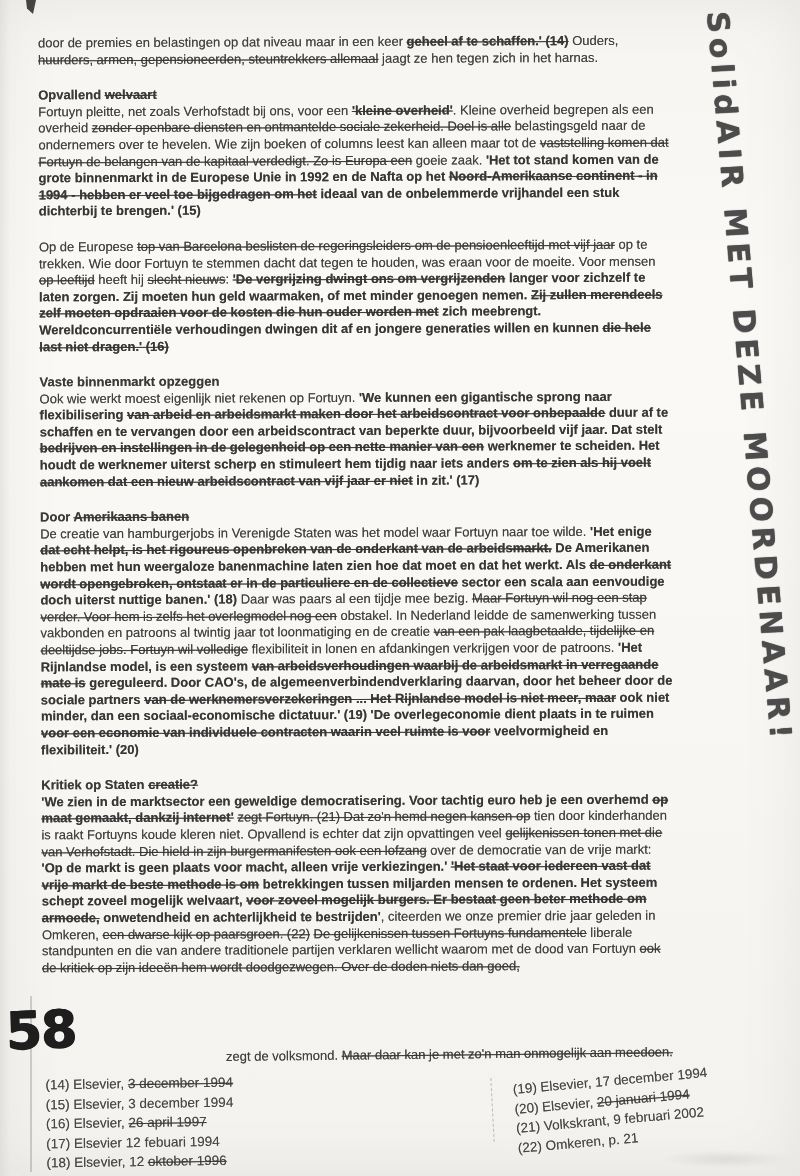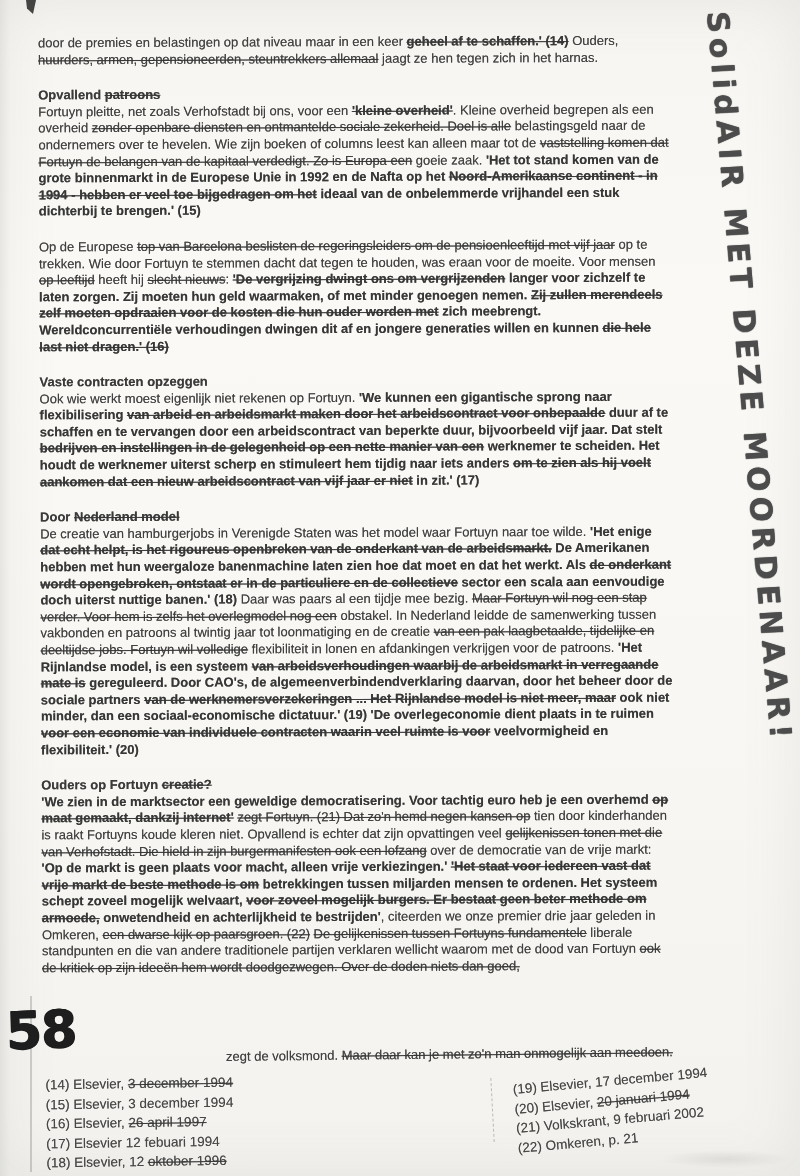--- a/index.html
+++ b/index.html
@@ -85,40 +85,40 @@
   <div class="corner-mark"></div>
   <div class="margin-line"></div>
   <div class="fn-divider"></div>
   <div class="smudge-bottom"></div>
 
   <div class="column">
 
     <p class="para"><span>door de premies en belastingen op dat niveau maar in een keer </span><span class="st bd">geheel af te schaffen.' (14)</span><span> Ouders, </span><span class="st">huurders, armen, gepensioneerden, steuntrekkers allemaal</span><span> jaagt ze hen tegen zich in het harnas.</span></p>
 
     <div class="sec">
-      <div class="heading"><span>Opvallend </span><span class="st">patroons</span></div>
+      <div class="heading"><span>Opvallend </span><span class="st">welvaart</span></div>
       <p class="para"><span>Fortuyn pleitte, net zoals Verhofstadt bij ons, voor een </span><span class="st bd">'kleine overheid'</span><span>. Kleine overheid begrepen als een overheid </span><span class="st">zonder openbare diensten en ontmantelde sociale zekerheid. Doel is alle</span><span> belastingsgeld naar de ondernemers over te hevelen. Wie zijn boeken of columns leest kan alleen maar tot de </span><span class="st">vaststelling komen dat Fortuyn de belangen van de kapitaal verdedigt. Zo is Europa een</span><span> goeie zaak. </span><span class="bd">'Het tot stand komen van de grote binnenmarkt in de Europese Unie in 1992 en de Nafta op het </span><span class="st bd">Noord-Amerikaanse continent - in 1994 - hebben er veel toe bijgedragen om het</span><span class="bd"> ideaal van de onbelemmerde vrijhandel een stuk dichterbij te brengen.' (15)</span></p>
     </div>
 
     <div class="sec">
       <p class="para"><span>Op de Europese </span><span class="st">top van Barcelona beslisten de regeringsleiders om de pensioenleeftijd met vijf jaar</span><span> op te trekken. Wie door Fortuyn te stemmen dacht dat tegen te houden, was eraan voor de moeite. Voor mensen </span><span class="st">op leeftijd</span><span> heeft hij </span><span class="st">slecht nieuws</span><span>: </span><span class="st bd">'De vergrijzing dwingt ons om vergrijzenden</span><span class="bd"> langer voor zichzelf te laten zorgen. Zij moeten hun geld waarmaken, of met minder genoegen nemen. </span><span class="st bd">Zij zullen merendeels zelf moeten opdraaien voor de kosten die hun ouder worden met</span><span class="bd"> zich meebrengt. Wereldconcurrentiële verhoudingen dwingen dit af en jongere generaties willen en kunnen </span><span class="st bd">die hele last niet dragen.' (16)</span></p>
     </div>
 
     <div class="sec">
-      <div class="heading"><span>Vaste contracten opzeggen</span></div>
+      <div class="heading"><span>Vaste binnenmarkt opzeggen</span></div>
       <p class="para"><span>Ook wie werkt moest eigenlijk niet rekenen op Fortuyn. </span><span class="bd">'We kunnen een gigantische sprong naar flexibilisering </span><span class="st bd">van arbeid en arbeidsmarkt maken door het arbeidscontract voor onbepaalde</span><span class="bd"> duur af te schaffen en te vervangen door een arbeidscontract van beperkte duur, bijvoorbeeld vijf jaar. Dat stelt </span><span class="st bd">bedrijven en instellingen in de gelegenheid op een nette manier van een</span><span class="bd"> werknemer te scheiden. Het houdt de werknemer uiterst scherp en stimuleert hem tijdig naar iets anders </span><span class="st bd">om te zien als hij voelt aankomen dat een nieuw arbeidscontract van vijf jaar er niet</span><span class="bd"> in zit.' (17)</span></p>
     </div>
 
     <div class="sec">
-      <div class="heading"><span>Door </span><span class="st">Nederland model</span></div>
+      <div class="heading"><span>Door </span><span class="st">Amerikaans banen</span></div>
       <p class="para"><span>De creatie van hamburgerjobs in Verenigde Staten was het model waar Fortuyn naar toe wilde. </span><span class="bd">'Het enige </span><span class="st bd">dat echt helpt, is het rigoureus openbreken van de onderkant van de arbeidsmarkt.</span><span class="bd"> De Amerikanen hebben met hun weergaloze banenmachine laten zien hoe dat moet en dat het werkt. Als </span><span class="st bd">de onderkant wordt opengebroken, ontstaat er in de particuliere en de collectieve</span><span class="bd"> sector een scala aan eenvoudige doch uiterst nuttige banen.' (18)</span><span> Daar was paars al een tijdje mee bezig. </span><span class="st">Maar Fortuyn wil nog een stap verder. Voor hem is zelfs het overlegmodel nog een</span><span> obstakel. In Nederland leidde de samenwerking tussen vakbonden en patroons al twintig jaar tot loonmatiging en de creatie </span><span class="st">van een pak laagbetaalde, tijdelijke en deeltijdse jobs. Fortuyn wil volledige</span><span> flexibiliteit in lonen en afdankingen verkrijgen voor de patroons. </span><span class="bd">'Het Rijnlandse model, is een systeem </span><span class="st bd">van arbeidsverhoudingen waarbij de arbeidsmarkt in verregaande mate is</span><span class="bd"> gereguleerd. Door CAO's, de algemeenverbindendverklaring daarvan, door het beheer door de sociale partners </span><span class="st bd">van de werknemersverzekeringen ... Het Rijnlandse model is niet meer, maar</span><span class="bd"> ook niet minder, dan een sociaal-economische dictatuur.' (19) 'De overlegeconomie dient plaats in te ruimen </span><span class="st bd">voor een economie van individuele contracten waarin veel ruimte is voor</span><span class="bd"> veelvormigheid en flexibiliteit.' (20)</span></p>
     </div>
 
     <div class="sec">
-      <div class="heading"><span>Ouders op Fortuyn </span><span class="st">creatie?</span></div>
+      <div class="heading"><span>Kritiek op Staten </span><span class="st">creatie?</span></div>
       <p class="para"><span class="bd">'We zien in de marktsector een geweldige democratisering. Voor tachtig euro heb je een overhemd </span><span class="st bd">op maat gemaakt, dankzij internet'</span><span> </span><span class="st">zegt Fortuyn. (21) Dat zo'n hemd negen kansen op</span><span> tien door kinderhanden is raakt Fortuyns koude kleren niet. Opvallend is echter dat zijn opvattingen veel </span><span class="st">gelijkenissen tonen met die van Verhofstadt. Die hield in zijn burgermanifesten ook een lofzang</span><span> over de democratie van de vrije markt: </span><span class="bd">'Op de markt is geen plaats voor macht, alleen vrije verkiezingen.' </span><span class="st bd">'Het staat voor iedereen vast dat vrije markt de beste methode is om</span><span class="bd"> betrekkingen tussen miljarden mensen te ordenen. Het systeem schept zoveel mogelijk welvaart, </span><span class="st bd">voor zoveel mogelijk burgers. Er bestaat geen beter methode om armoede,</span><span class="bd"> onwetendheid en achterlijkheid te bestrijden'</span><span>, citeerden we onze premier drie jaar geleden in Omkeren, </span><span class="st">een dwarse kijk op paarsgroen. (22)</span><span> </span><span class="st">De gelijkenissen tussen Fortuyns fundamentele</span><span> liberale standpunten en die van andere traditionele partijen verklaren wellicht waarom met de dood van Fortuyn </span><span class="st">ook de kritiek op zijn ideeën hem wordt doodgezwegen. Over de doden niets dan goed,</span></p>
     </div>
 
   </div>
 
   <div class="closing"><span>zegt de volksmond. </span><span class="st">Maar daar kan je met zo'n man onmogelijk aan meedoen.</span></div>
 
   <div class="fn-left">
       <div class="footnote"><span>(14) Elsevier, </span><span class="st">3 december 1994</span></div>
       <div class="footnote"><span>(15) Elsevier, 3 december 1994</span></div>

